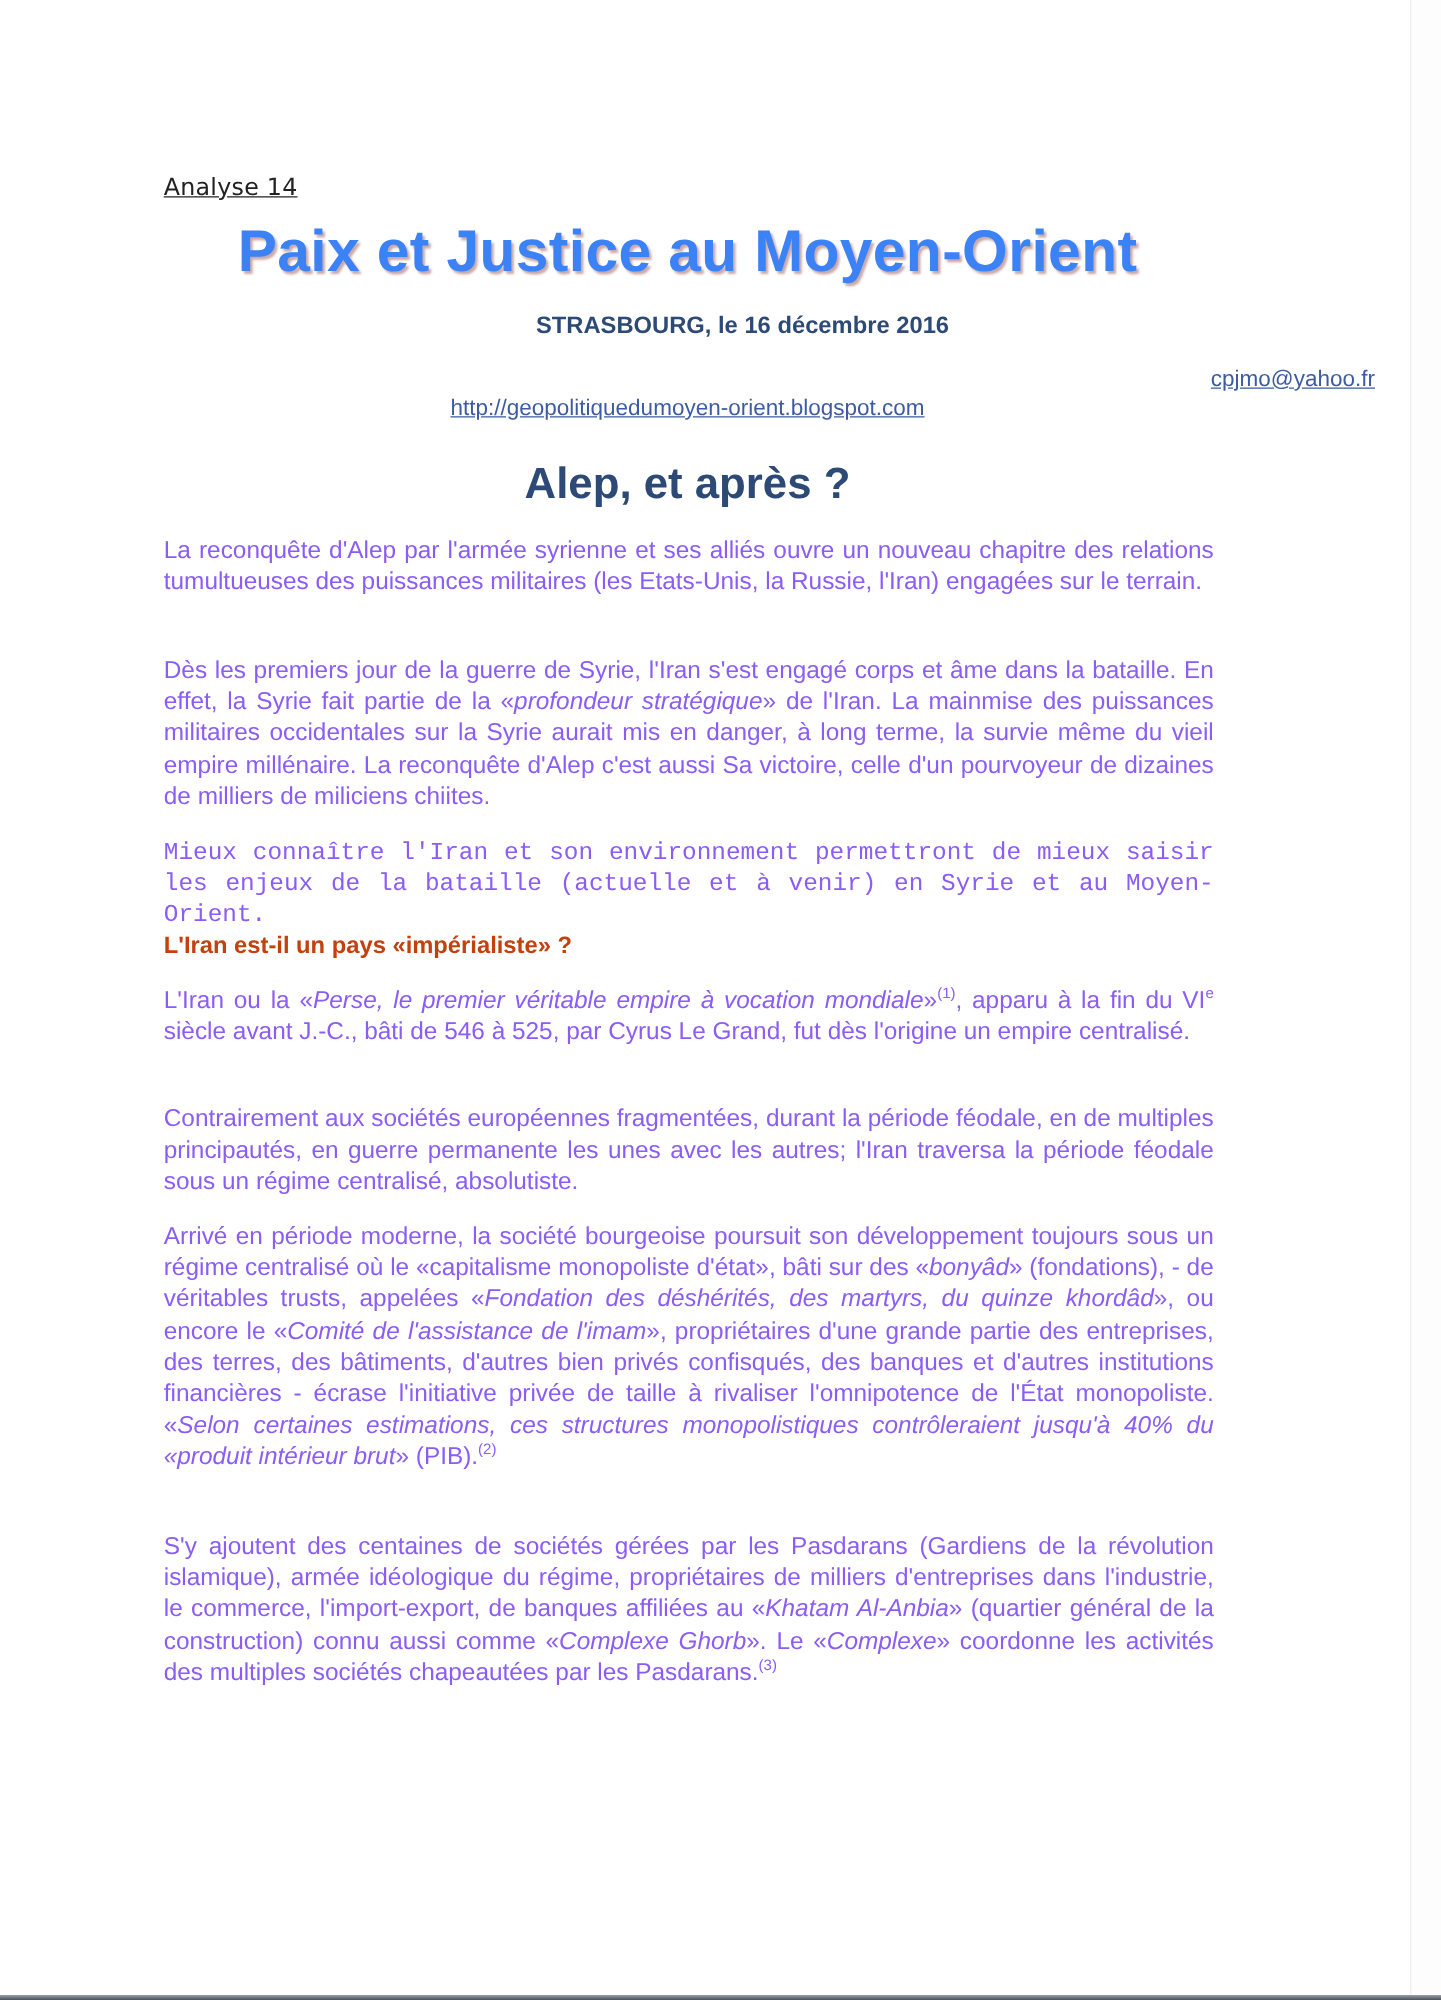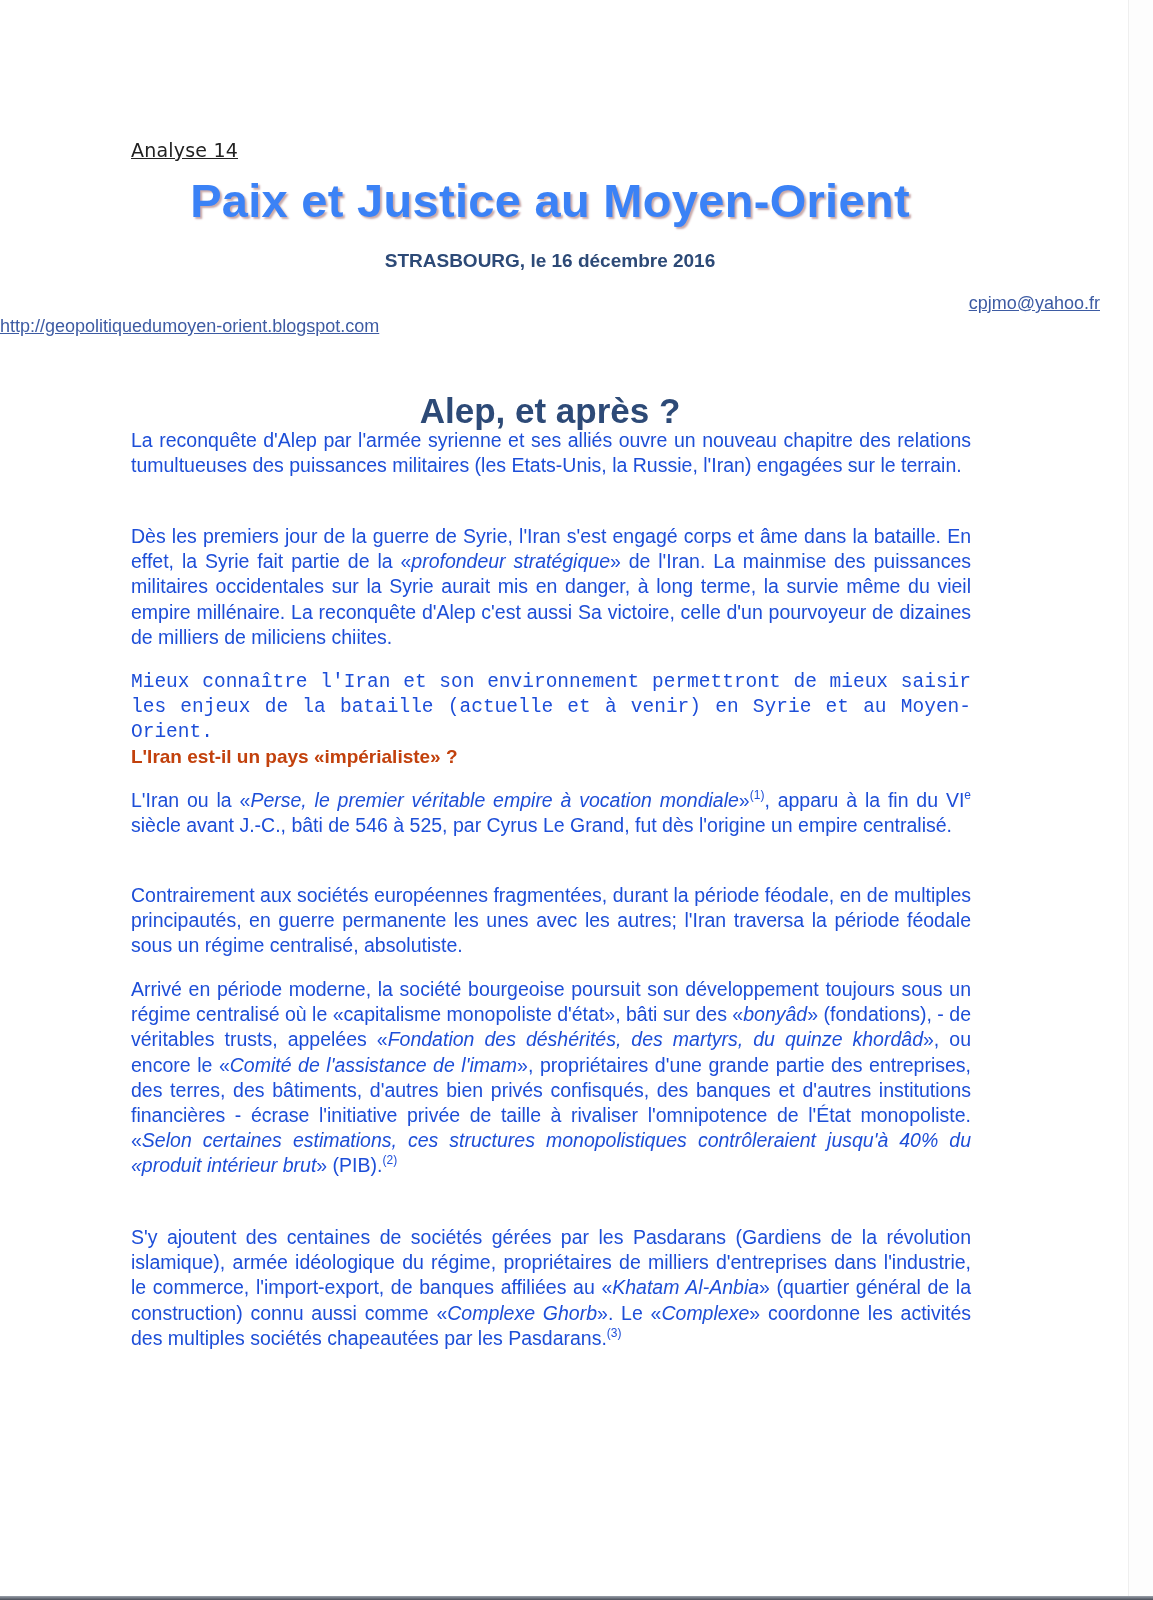--- a/index.html
+++ b/index.html
@@ -4,25 +4,25 @@
 <style>
   html, body { margin: 0; padding: 0; }
   body {
     width: 1153px; height: 1600px; background: #ffffff; position: relative; overflow: hidden;
     font-family: "Liberation Sans", sans-serif; color: #1e1e1e;
   }
   .page-edge { position: absolute; top: 0; right: 0; width: 24px; height: 1596px; border-left: 1px solid #efefef; background: #fdfdfd; }
   .bottom-edge { position: absolute; left: 0; bottom: 0; width: 1153px; height: 4px; background: linear-gradient(#9aa0aa, #4a4f5a); }
   .analyse { position: absolute; left: 131px; top: 139px; font-family: "DejaVu Sans", sans-serif; font-size: 19px; text-decoration: underline; color: #222; letter-spacing: 0.2px; }
   .title { position: absolute; left: 0; width: 1100px; top: 173px; text-align: center; font-size: 47px; font-weight: bold; color: #3b82f6; text-shadow: 2px 2px 2px #c9a8a8; letter-spacing: 0.3px; }
-  .dateline { position: absolute; left: 0; width: 1100px; top: 250px; text-align: center; font-size: 19px; font-weight: bold; color: #2d4a77; }
+  .dateline { position: absolute; left: 0; width: 1100px; top: 250px; text-align: center; font-size: 19px; font-weight: bold; color: #2d4a77; padding-left: 44px; }
   .email { position: absolute; left: 0; width: 1100px; top: 293px; text-align: right; font-size: 18px; color: #3d5ba3; text-decoration: underline; }
-  .url { position: absolute; left: 0; width: 1100px; top: 316px; text-align: left; font-size: 18px; color: #3d5ba3; text-decoration: underline; }
-  .headline { position: absolute; left: 0; width: 1100px; top: 367px; text-align: center; font-size: 35px; font-weight: bold; color: #2d4a77; margin-top: 24px; }
-  .body { position: absolute; left: 131px; width: 840px; font-size: 19.5px; line-height: 25.2px; text-align: justify; color: #1d4ed8; }
+  .url { position: absolute; left: 0; width: 1100px; top: 316px; text-align: center; font-size: 18px; color: #3d5ba3; text-decoration: underline; }
+  .headline { position: absolute; left: 0; width: 1100px; top: 367px; text-align: center; font-size: 35px; font-weight: bold; color: #2d4a77; }
+  .body { position: absolute; left: 131px; width: 840px; font-size: 19.5px; line-height: 25.2px; text-align: justify; color: #8b5cf6; }
   .body i { font-style: italic; }
   .body sup { font-size: 12px; line-height: 0; vertical-align: 8px; }
   .subhead { position: absolute; left: 131px; top: 746px; font-size: 19px; font-weight: bold; color: #c2410c; }
 </style>
 </head>
 <body>
 
 <div class="page-edge"></div>
 <div class="bottom-edge"></div>
 

